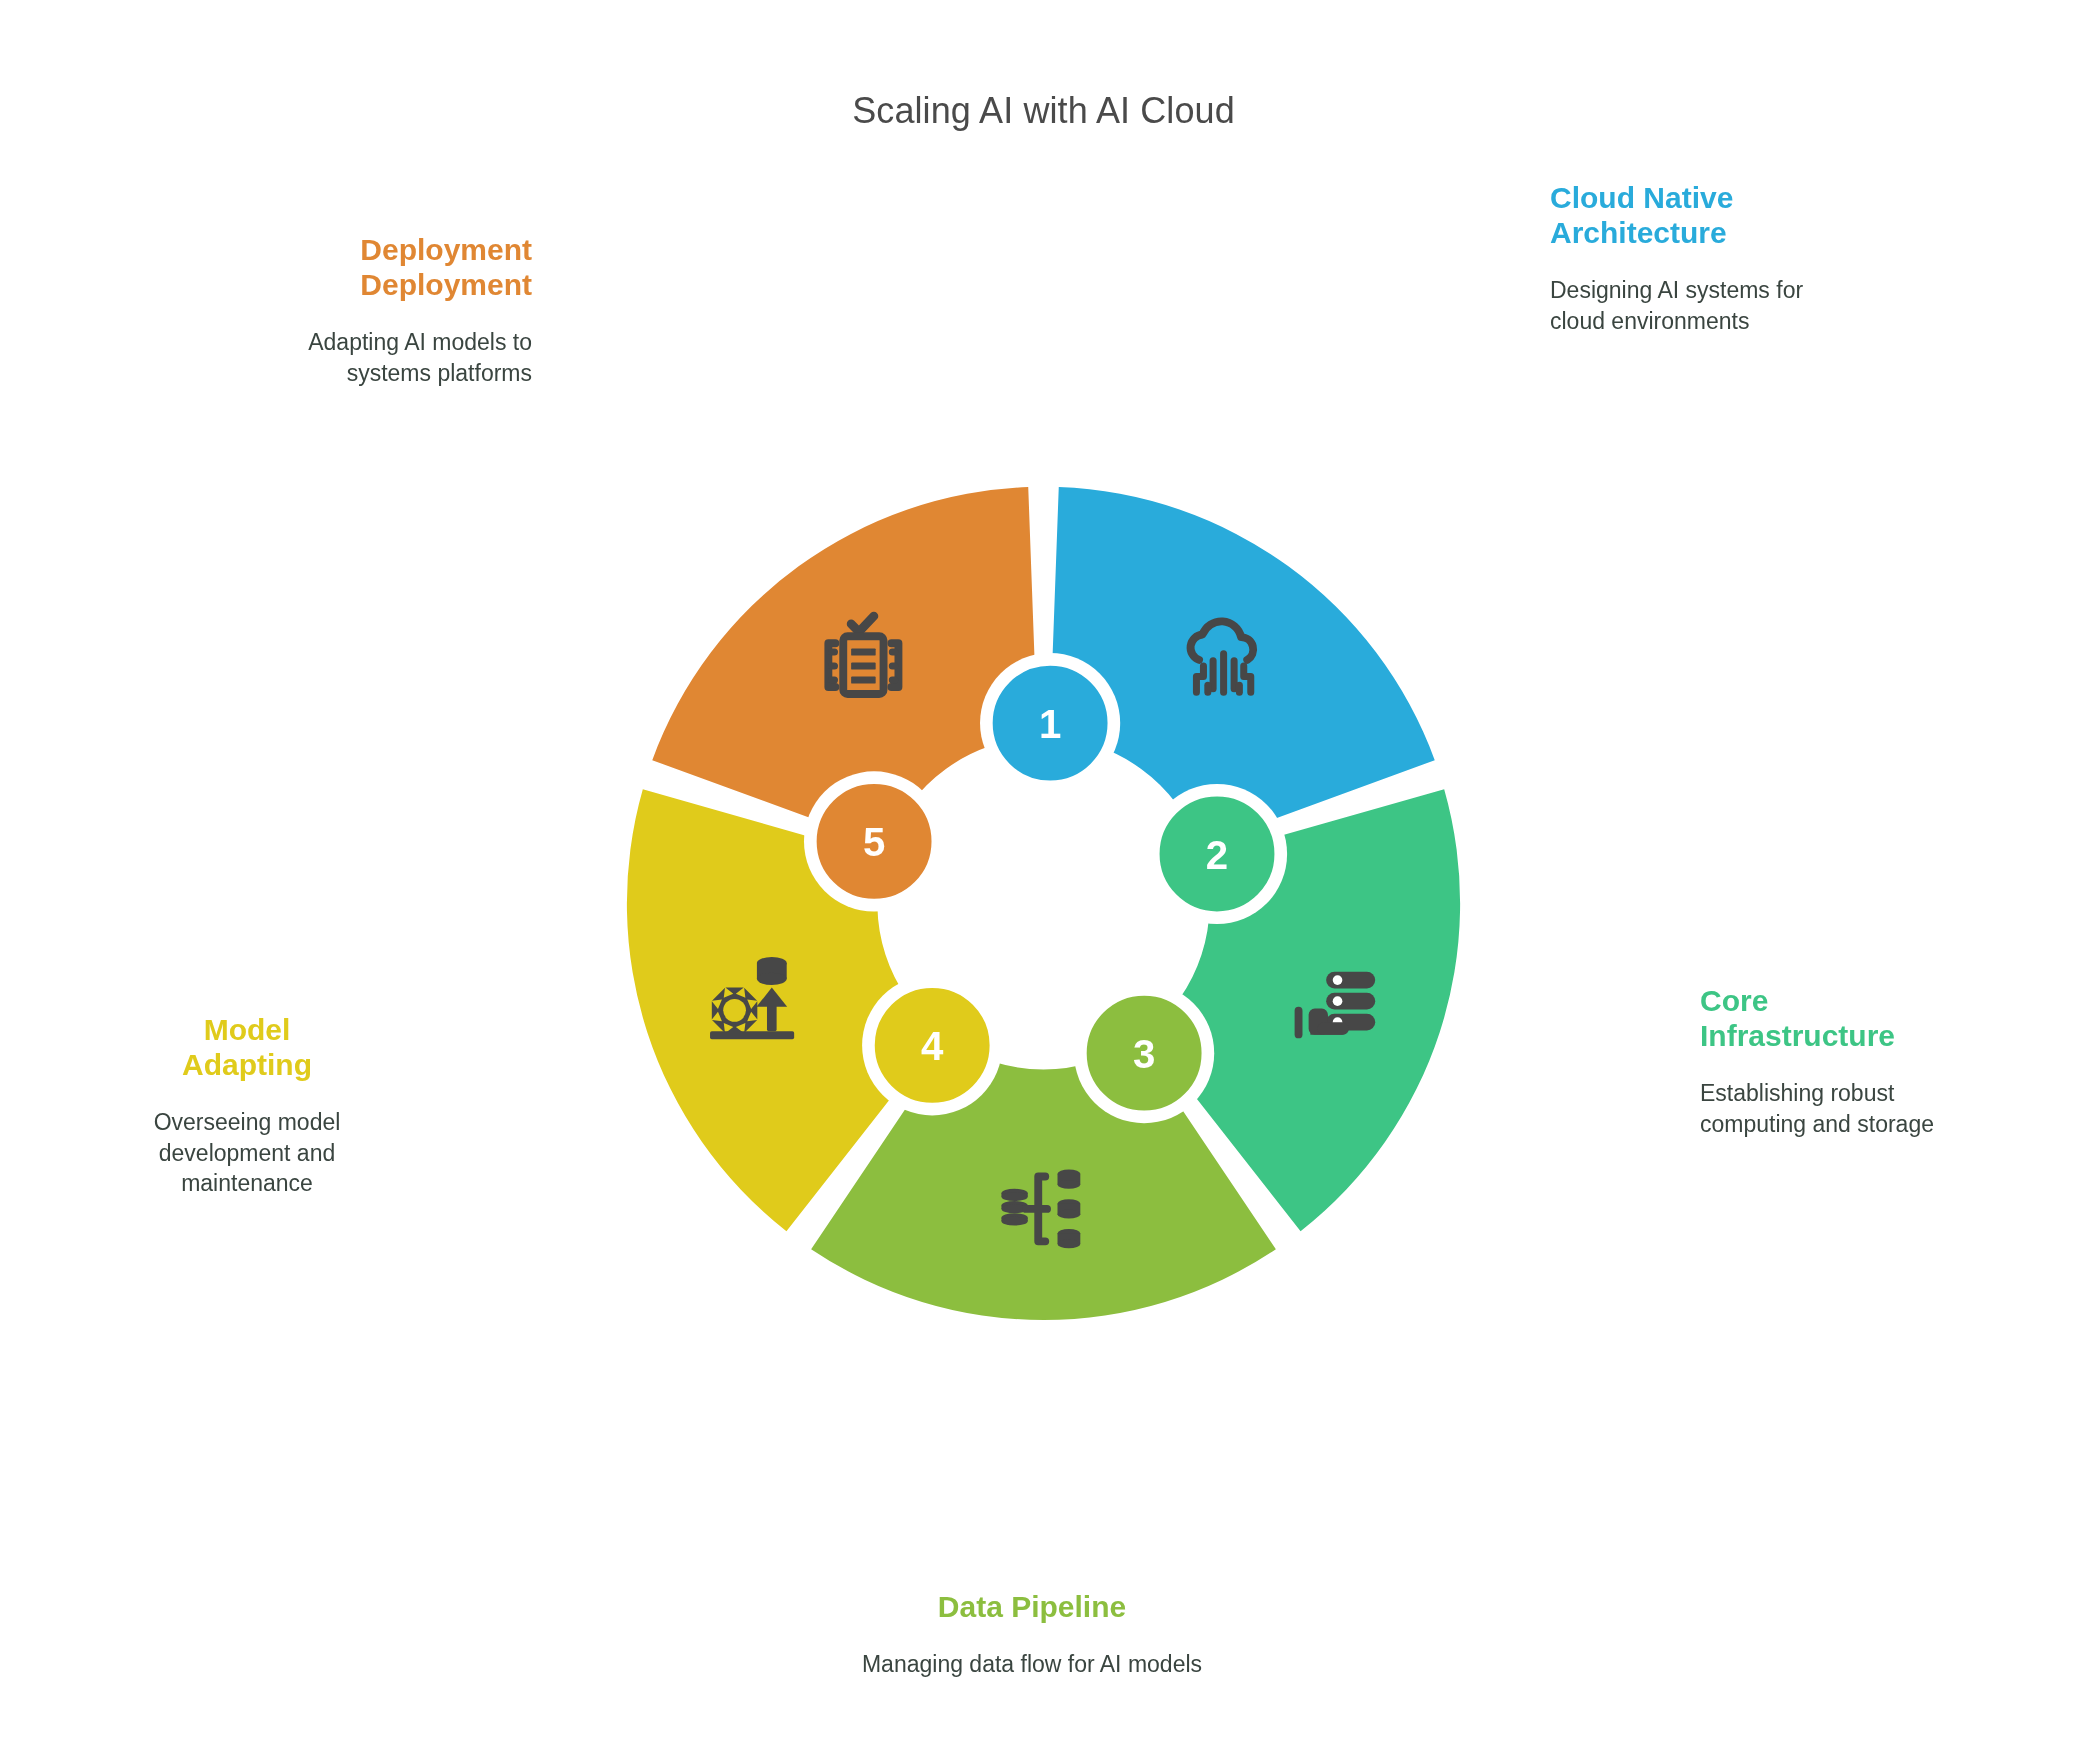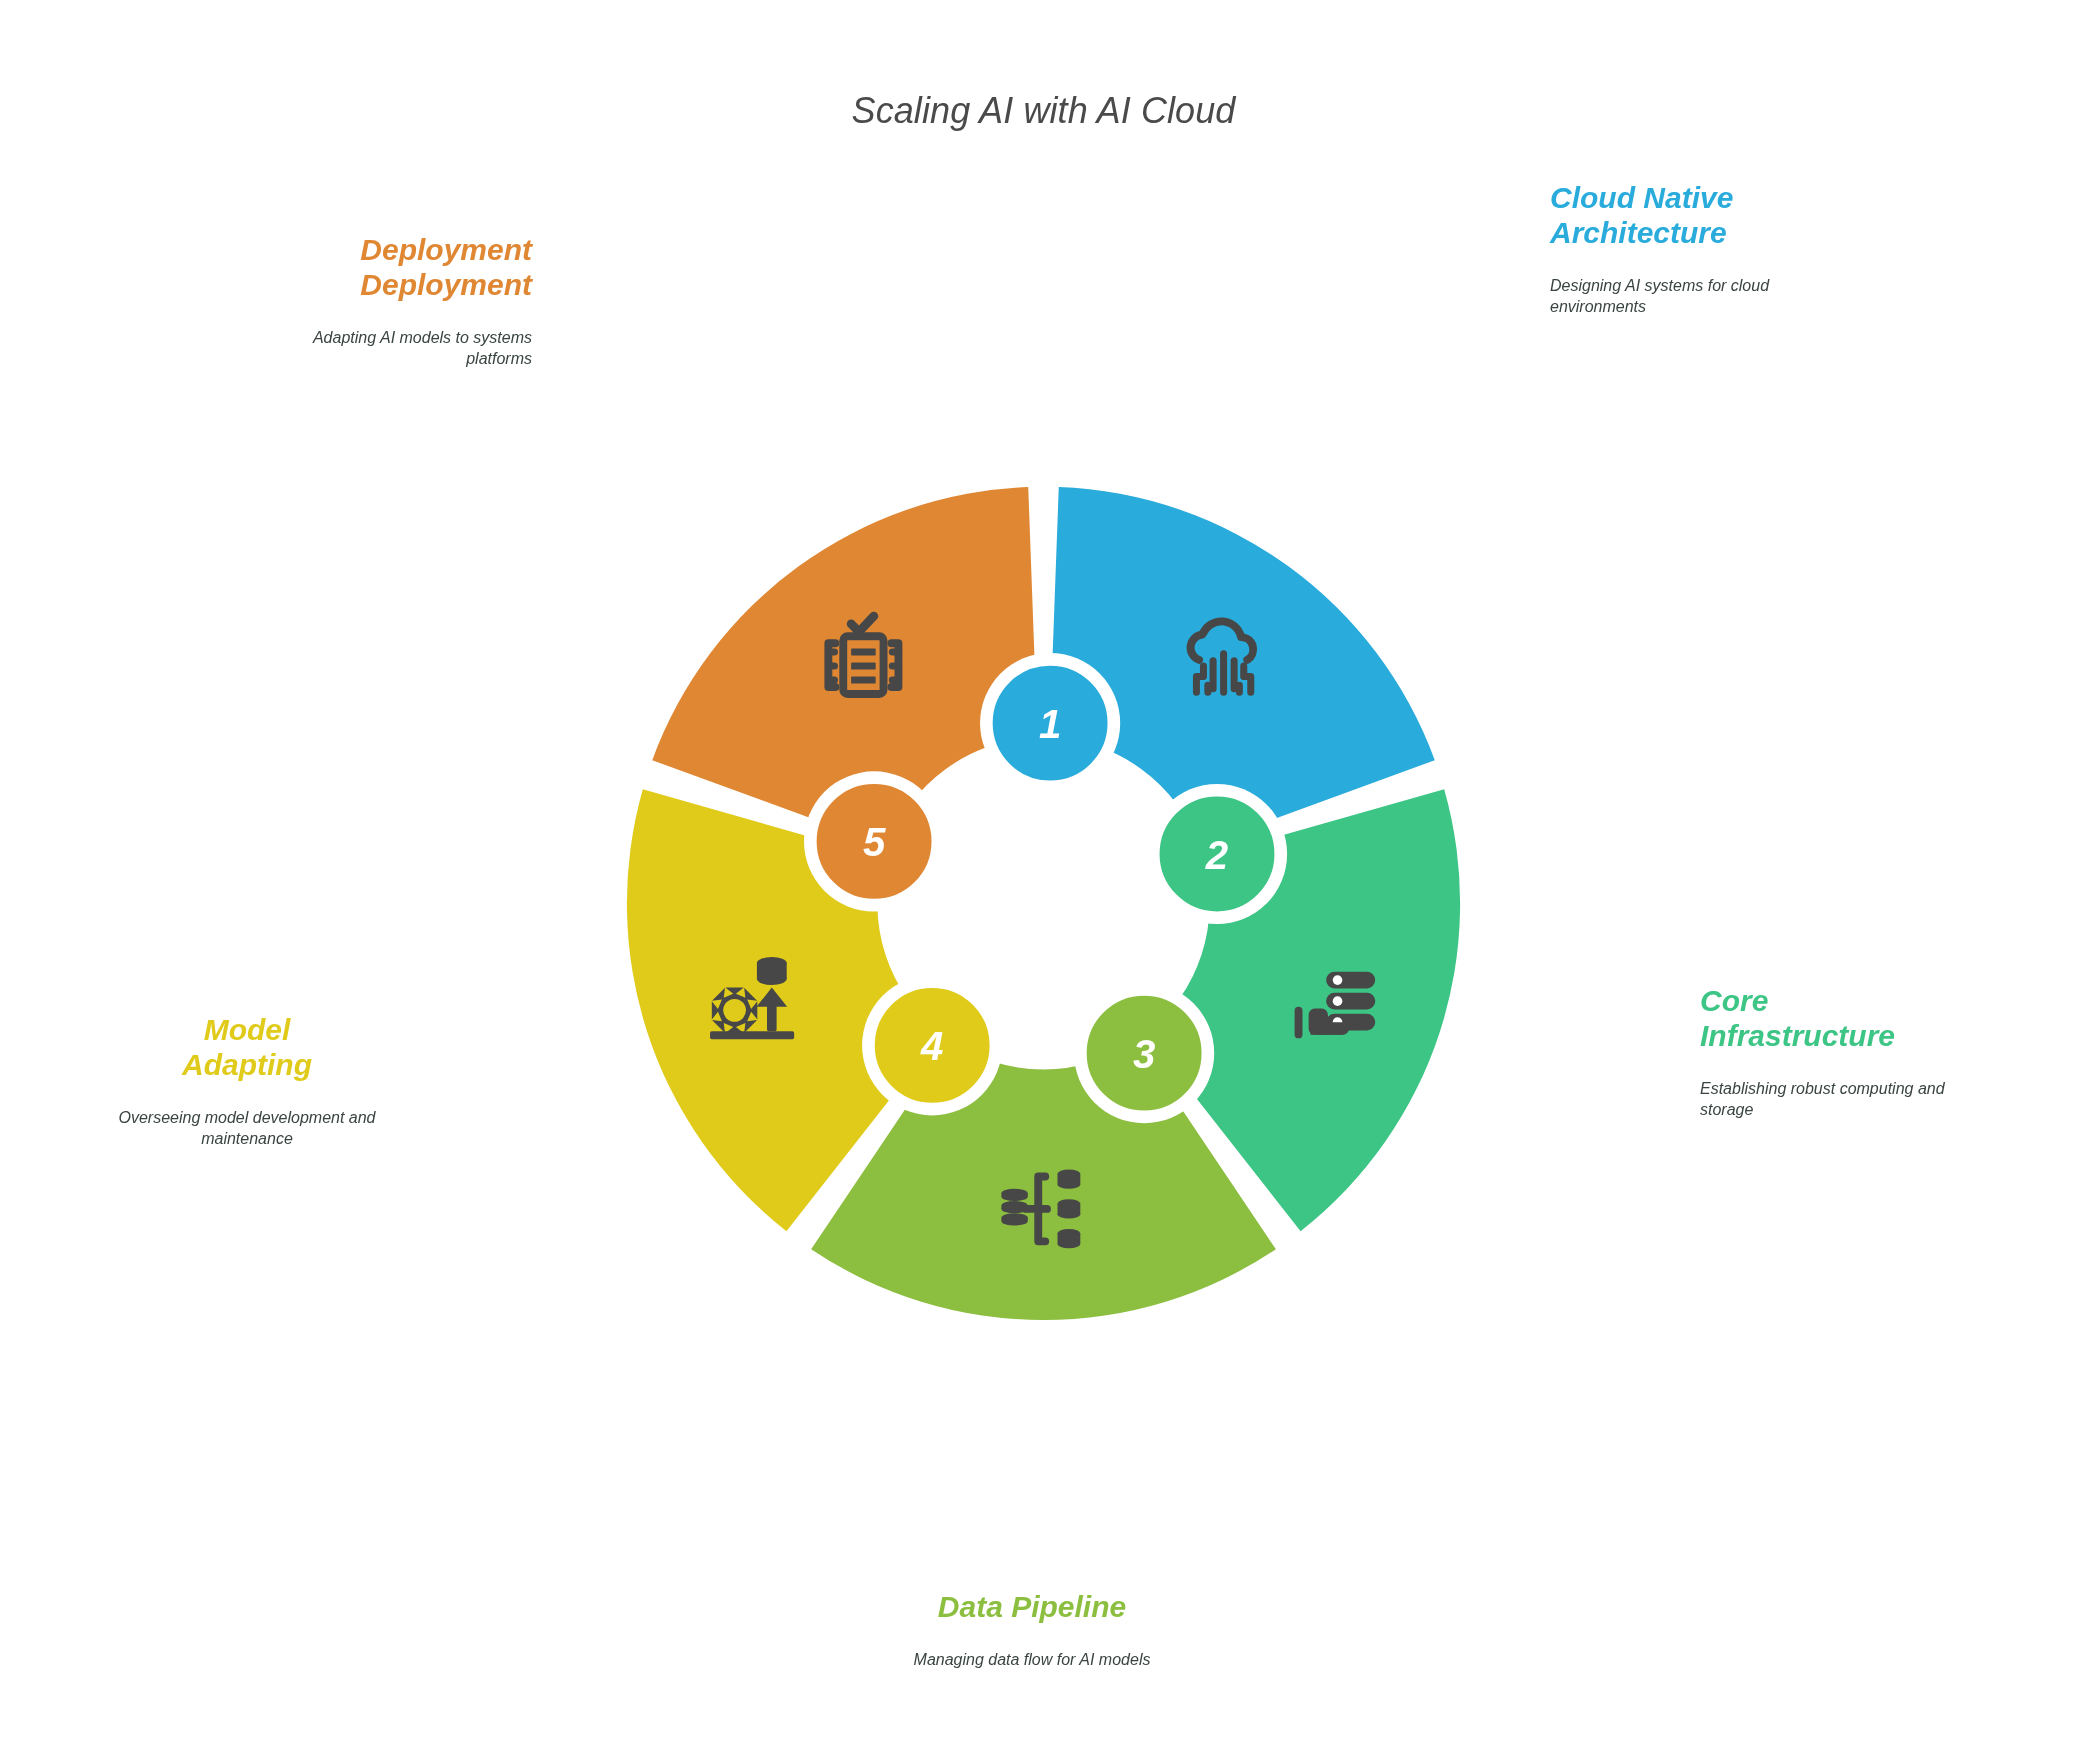--- a/index.html
+++ b/index.html
@@ -12,21 +12,20 @@
     height: 1762px;
     position: relative;
     font-family: "Liberation Sans", sans-serif;
     overflow: hidden;
   }
   #stage {
     position: absolute;
     inset: 0;
     width: 2087px;
     height: 1302px;
-    font-style: italic;
   }
   .title {
     position: absolute;
     left: 0;
     top: 90px;
     width: 2087px;
     text-align: center;
     font-size: 36px;
     color: #4a4a4a;
     font-weight: 400;
@@ -35,21 +34,21 @@
   .label-block {
     position: absolute;
   }
   .label-title {
     font-size: 30px;
     font-weight: bold;
     line-height: 1.17;
     margin: 0 0 25px 0;
   }
   .label-desc {
-    font-size: 16px;
+    font-size: 23px;
     font-weight: 400;
     line-height: 1.33;
     color: #3a4540;
     margin: 0;
   }
   
   #blk-1 { left: 1550px; top: 180px;  width: 279px; text-align: left; }
   #blk-2 { left: 1700px; top: 983px; width: 286px; text-align: left; }
   #blk-3 { left: 847px; top: 1589px; width: 370px; text-align: center; }
   #blk-4 { left: 117px;  top: 1012px; width: 260px; text-align: center; }

